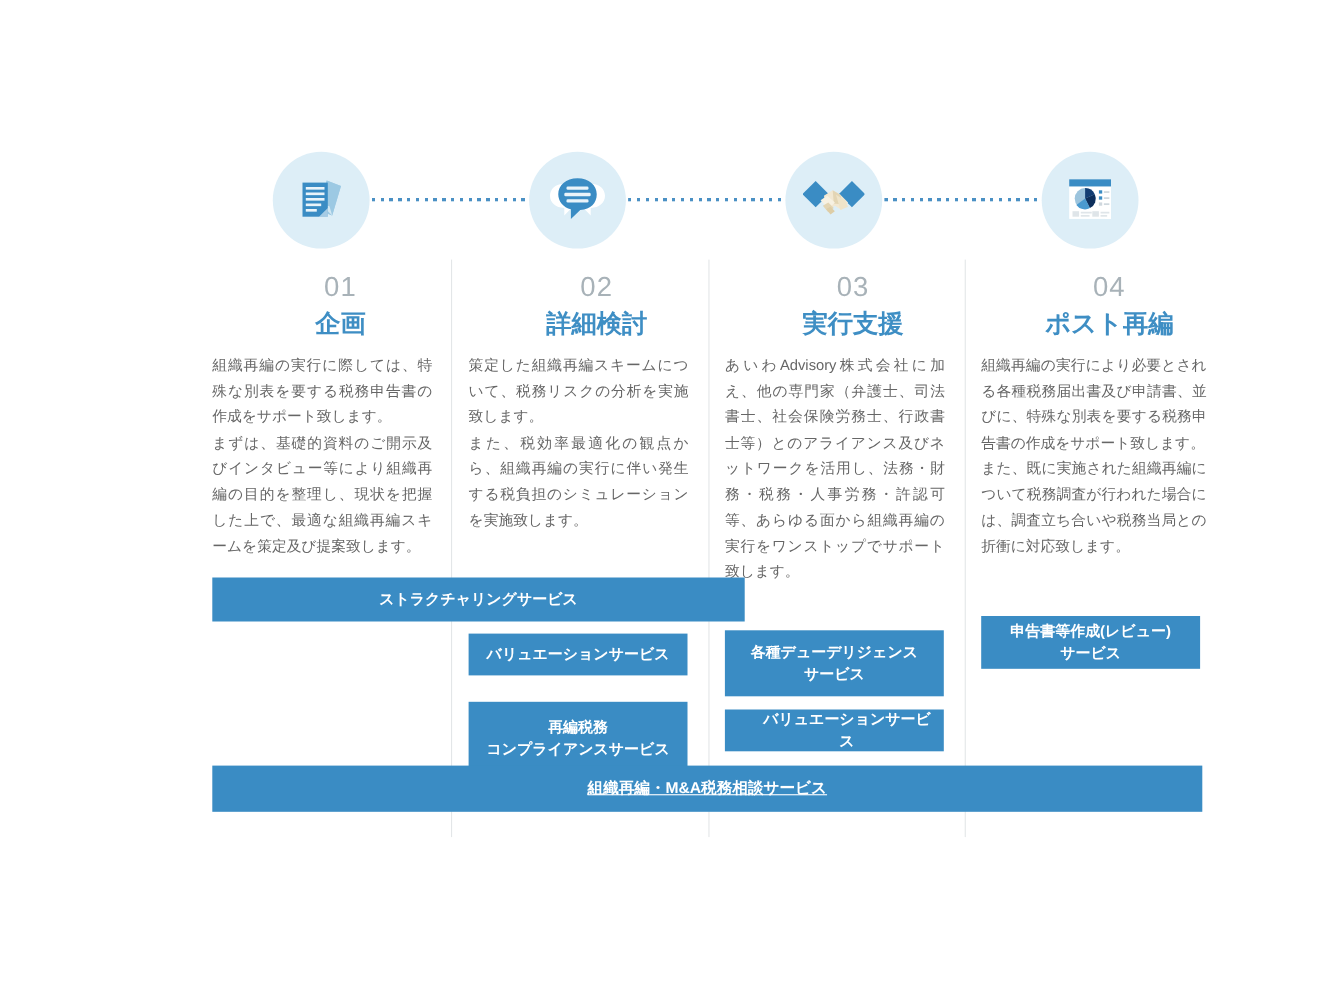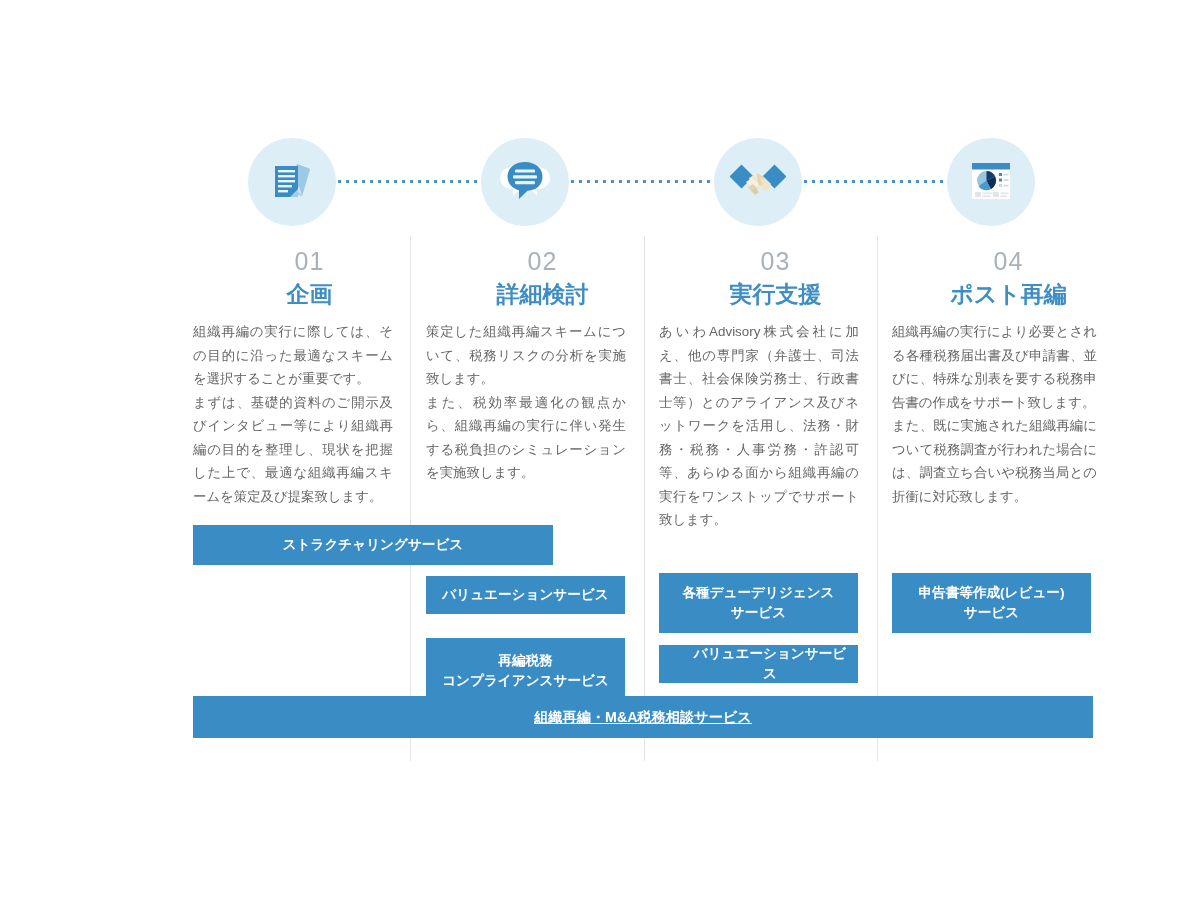--- a/index.html
+++ b/index.html
@@ -145,26 +145,26 @@
     align-items: center;
     justify-content: center;
     text-align: center;
     box-sizing: border-box;
     padding: 4px 6px;
     pointer-events: auto;
     white-space: pre-line;
   }
 
   
-  .svc.s-struct { left: 0px;   top: 289px; width: 360px; height: 40px; }
+  .svc.s-struct { left: 0px;   top: 289px; width: 484px; height: 40px; }
   .svc.s-risk   { left: 233px; top: 340px; width: 199px; height: 38px; }
   .svc.s-comp   { left: 233px; top: 402px; width: 199px; height: 66px; }
   .svc.s-dd     { left: 466px; top: 337px; width: 199px; height: 60px; }
   .svc.s-val    { left: 466px; top: 409px; width: 199px; height: 38px; padding-left: 29px; }
-  .svc.s-decl   { left: 699px; top: 337px; width: 199px; height: 60px; }
+  .svc.s-decl   { left: 699px; top: 324px; width: 199px; height: 48px; }
 
   .svc.s-bottom {
     left: 0px; top: 460px; width: 900px; height: 42px;
     font-size: 14.2px;
     text-decoration: underline;
   }
 
   
   .icon-svg { display: block; }
 </style>
@@ -261,21 +261,21 @@
 
   <div id="columns">
 
     <div class="col-divider d1"></div>
     <div class="col-divider d2"></div>
     <div class="col-divider d3"></div>
 
     <div class="col k0">
       <div class="step-num">01</div>
       <div class="step-title">企画</div>
-      <div class="step-body">組織再編の実行に際しては、その目的に沿った最適なスキームを選択することが重要です。
+      <div class="step-body">組織再編の実行に際しては、特殊な別表を要する税務申告書の作成をサポート致します。
 まずは、基礎的資料のご開示及びインタビュー等により組織再編の目的を整理し、現状を把握した上で、最適な組織再編スキームを策定及び提案致します。</div>
     </div>
 
     <div class="col k1">
       <div class="step-num">02</div>
       <div class="step-title">詳細検討</div>
       <div class="step-body">策定した組織再編スキームについて、税務リスクの分析を実施致します。
 また、税効率最適化の観点から、組織再編の実行に伴い発生する税負担のシミュレーションを実施致します。</div>
     </div>
 

